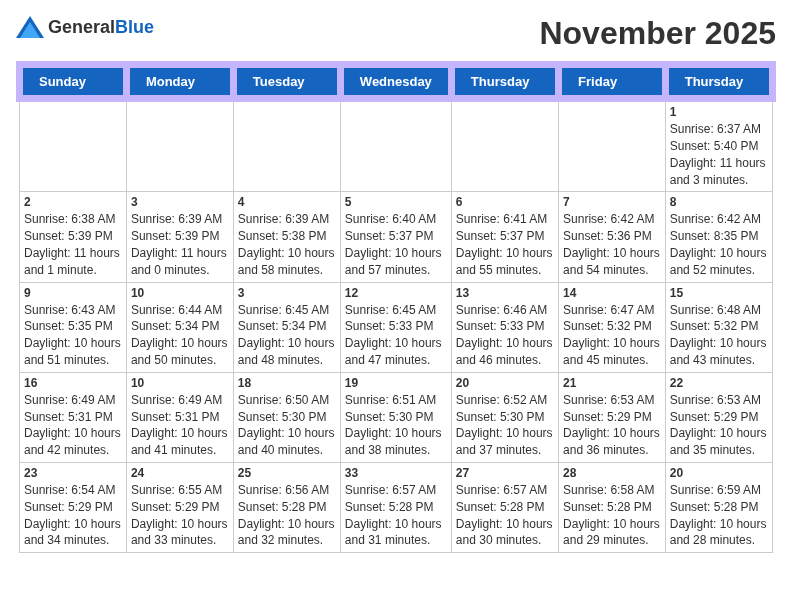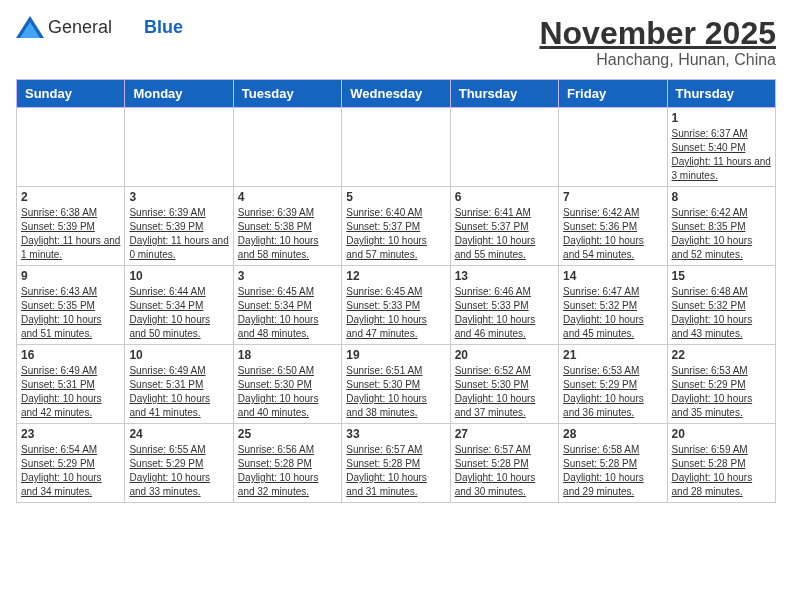--- a/index.html
+++ b/index.html
@@ -16,84 +16,81 @@
       align-items: flex-start;
       margin-bottom: 10px;
     }
     .logo {
       display: flex;
       align-items: center;
       gap: 4px;
     }
     .logo-text-general {
       font-size: 18px;
-      font-weight: normal;
+      font-weight: bold;
       color: #333;
       line-height: 1;
     }
     .logo-text-blue {
       font-size: 18px;
       font-weight: bold;
       color: #1565C0;
       line-height: 1;
-      padding-left: 32px;
     }
     .logo-icon {
       width: 28px;
       height: 22px;
     }
     .title-area {
       text-align: right;
     }
     .month-title {
       font-size: 32px;
       font-weight: bold;
       color: #333;
       line-height: 1.1;
-      text-decoration: underline;
     }
     .location-title {
       font-size: 16px;
       color: #555;
     }
     .calendar {
       width: 100%;
       border-collapse: collapse;
       border: 1px solid #ccc;
     }
     .calendar th {
       background-color: #1565C0;
       color: #fff;
       font-size: 13px;
       font-weight: bold;
-      padding: 6px 8px;
+      padding: 6px 16px;
       text-align: left;
-      border: 1px solid #c4b5fd;
+      border: 7px solid #c4b5fd;
     }
     .calendar td {
       border: 1px solid #ccc;
       vertical-align: top;
       padding: 3px 4px;
       width: calc(100% / 7);
       font-size: 10.5px;
       color: #333;
       background: #fff;
       min-height: 80px;
     }
     .day-num {
       font-weight: bold;
       font-size: 12px;
       display: block;
       margin-bottom: 2px;
     }
     .day-info {
-      font-size: 10px;
+      font-size: 12px;
       line-height: 1.4;
       color: #333;
-      text-decoration: underline;
     }
     .empty-cell {
       background: #f9f9f9;
     }
     .last-row td {
       min-height: 60px;
     }
   </style>
 </head>
 <body>
@@ -103,21 +100,20 @@
     <svg class="logo-icon" viewBox="0 0 28 22" xmlns="http://www.w3.org/2000/svg">
       <polygon points="0,22 14,0 28,22" fill="#1565C0"></polygon>
       <polygon points="4,22 14,6 24,22" fill="#42A5F5"></polygon>
     </svg>
     <div>
       <span class="logo-text-general">General</span><span class="logo-text-blue">Blue</span>
     </div>
   </div>
   <div class="title-area">
     <div class="month-title">November 2025</div>
-    <div class="location-title">Hanchang, Hunan, China</div>
   </div>
 </div>
 
 <table class="calendar">
   <thead>
     <tr>
     <th>Sunday</th>
         <th>Monday</th>
         <th>Tuesday</th>
         <th>Wednesday</th>

